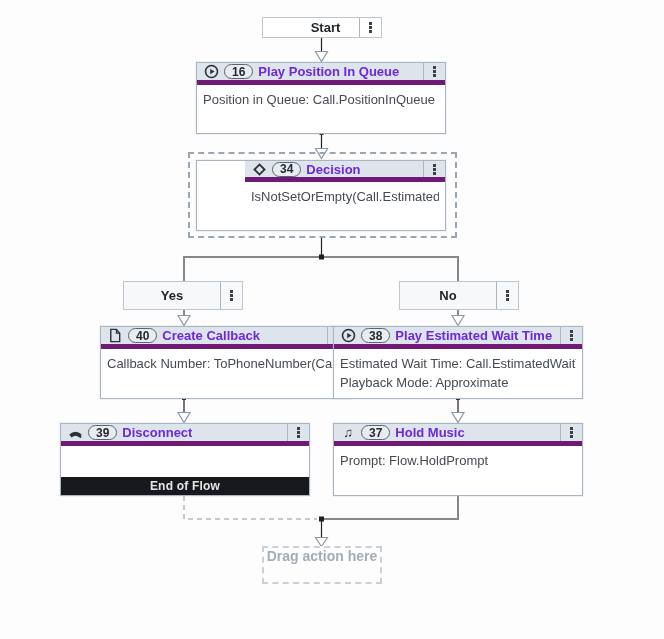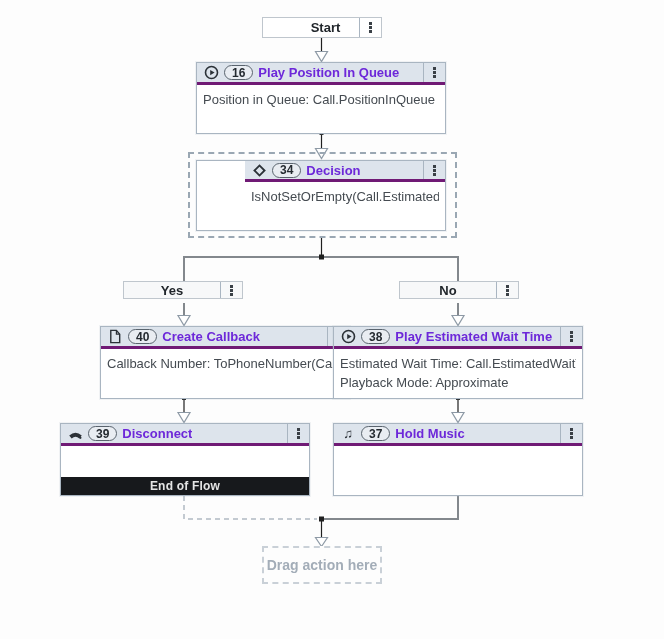--- a/index.html
+++ b/index.html
@@ -12,21 +12,21 @@
   #wires { position:absolute; left:0; top:0; width:664px; height:639px; pointer-events:none; }
 
   
   .node {
     position:absolute; background:#ffffff;
     border:1px solid #a9b5c1;
     box-shadow:0 0 0 1px rgba(170,182,194,.15);
   }
   .node-header {
     display:flex; align-items:stretch; height:22px;
-    background:#dde4ec; border-bottom:3px solid #701a75;
+    background:#dde4ec; border-bottom:5px solid #701a75;
   }
   .hdr-main { display:flex; align-items:center; flex:1; padding:0 6px; gap:5px; overflow:hidden; }
   .hdr-icon { width:16px; height:16px; flex:0 0 16px; display:flex; align-items:center; justify-content:center; color:#2b3137; }
   .badge {
     display:inline-flex; align-items:center; justify-content:center;
     min-width:27px; height:15px; padding:0 7px;
     background:#e9edf2; border:1px solid #5a646e; border-radius:8px;
     font-size:12px; font-weight:bold; color:#242a30; line-height:1;
   }
   .node-title { font-size:13px; font-weight:bold; color:#6d28d9; white-space:nowrap; overflow:hidden; }
@@ -39,36 +39,36 @@
   .node-body { padding:5px 6px 0 6px; font-size:13px; color:#454b51; line-height:19px; }
   .node-body div { white-space:nowrap; overflow:hidden; }
   .node-footer {
     position:absolute; left:0; right:0; bottom:0; height:18px;
     background:#17191c; color:#e5e5e5; font-size:12px; font-weight:bold;
     display:flex; align-items:center; justify-content:center; letter-spacing:.2px;
   }
 
   
   .pill {
-    position:absolute; height:18px; background:#f7f8f9;
+    position:absolute; height:29px; background:#f7f8f9;
     border:1px solid #bfc6cd; display:flex; align-items:stretch;
   }
   .pill.start { background:#ffffff; }
   .pill-label { flex:1; display:flex; align-items:center; justify-content:center;
     font-size:13px; font-weight:bold; color:#21262b; }
 
   
   .decision-wrap {
     position:absolute; border:2px dashed #9aa7b3; background:transparent;
   }
 
   
   .drop-target {
     position:absolute; border:2px dashed #c9d0d7;
-    display:flex; align-items:center; justify-content:center;
+    display:flex; justify-content:center;
     font-size:14px; font-weight:bold; color:#a3adb8; background:#fdfdfd;
     cursor:pointer;
   }
 </style>
 </head>
 <body>
 
 <div id="canvas">
 
   <svg id="wires" viewBox="0 0 664 639">
@@ -276,19 +276,22 @@
         <span class="hdr-icon" style="font-size:13px; font-weight:bold;">♫</span>
         <span class="badge">37</span>
         <span class="node-title">Hold Music</span>
       </span>
       <span class="kebab">
           <i></i>
           <i></i>
           <i></i>
         </span>
     </div>
+    <div class="node-body">
+      <div>Prompt: Flow.HoldPrompt</div>
+    </div>
   </div>
 
   <div class="drop-target" style="left:262px; top:546px; width:120px; height:38px;">
     <span>Drag action here</span>
   </div>
 
 </div>
 
 </body></html>

